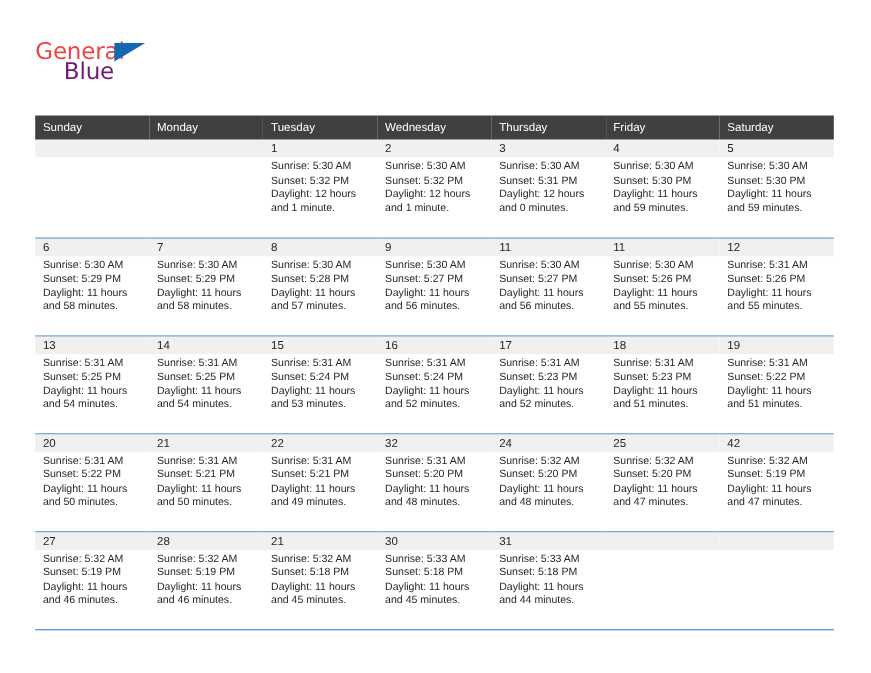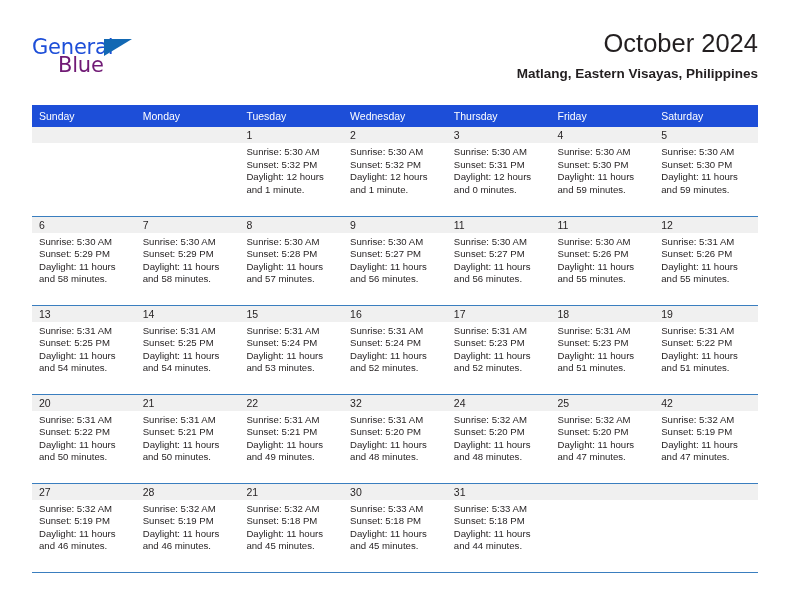--- a/index.html
+++ b/index.html
@@ -37,21 +37,21 @@
     top: 8px;
     width: 120px;
     height: 48px;
   }
   .logo-general {
     position: absolute;
     left: 0;
     top: 0;
     font-size: 21px;
     letter-spacing: -0.2px;
-    color: #1d4ed8;
+    color: #ef4444;
     font-family: "DejaVu Sans", sans-serif;
     line-height: 22px;
   }
   .logo-blue {
     position: absolute;
     left: 26px;
     top: 18px;
     font-size: 21px;
     letter-spacing: -0.2px;
     color: #701a75;
@@ -94,21 +94,21 @@
   .calendar {
     position: absolute;
     left: 32px;
     top: 105px;
     width: 726px;
     border-collapse: collapse;
     table-layout: fixed;
   }
 
   .calendar th {
-    background: #1d4ed8;
+    background: #404040;
     color: #ffffff;
     font-size: 10.5px;
     font-weight: normal;
     text-align: left;
     padding: 5px 0 5px 7px;
     height: 11px;
     border: none;
     box-sizing: border-box;
   }
 
@@ -157,24 +157,20 @@
 <div class="page">
 
   <div class="header">
 
     <div class="logo">
       <span class="logo-general">General</span>
       <span class="logo-triangle"></span>
       <span class="logo-blue">Blue</span>
     </div>
 
-    <div class="title-block">
-      <div class="cal-title">October 2024</div>
-      <div class="cal-subtitle">Matlang, Eastern Visayas, Philippines</div>
-    </div>
 
   </div>
 
   <table class="calendar">
     <thead>
       <tr>
         <th>Sunday</th>
         <th>Monday</th>
         <th>Tuesday</th>
         <th>Wednesday</th>

